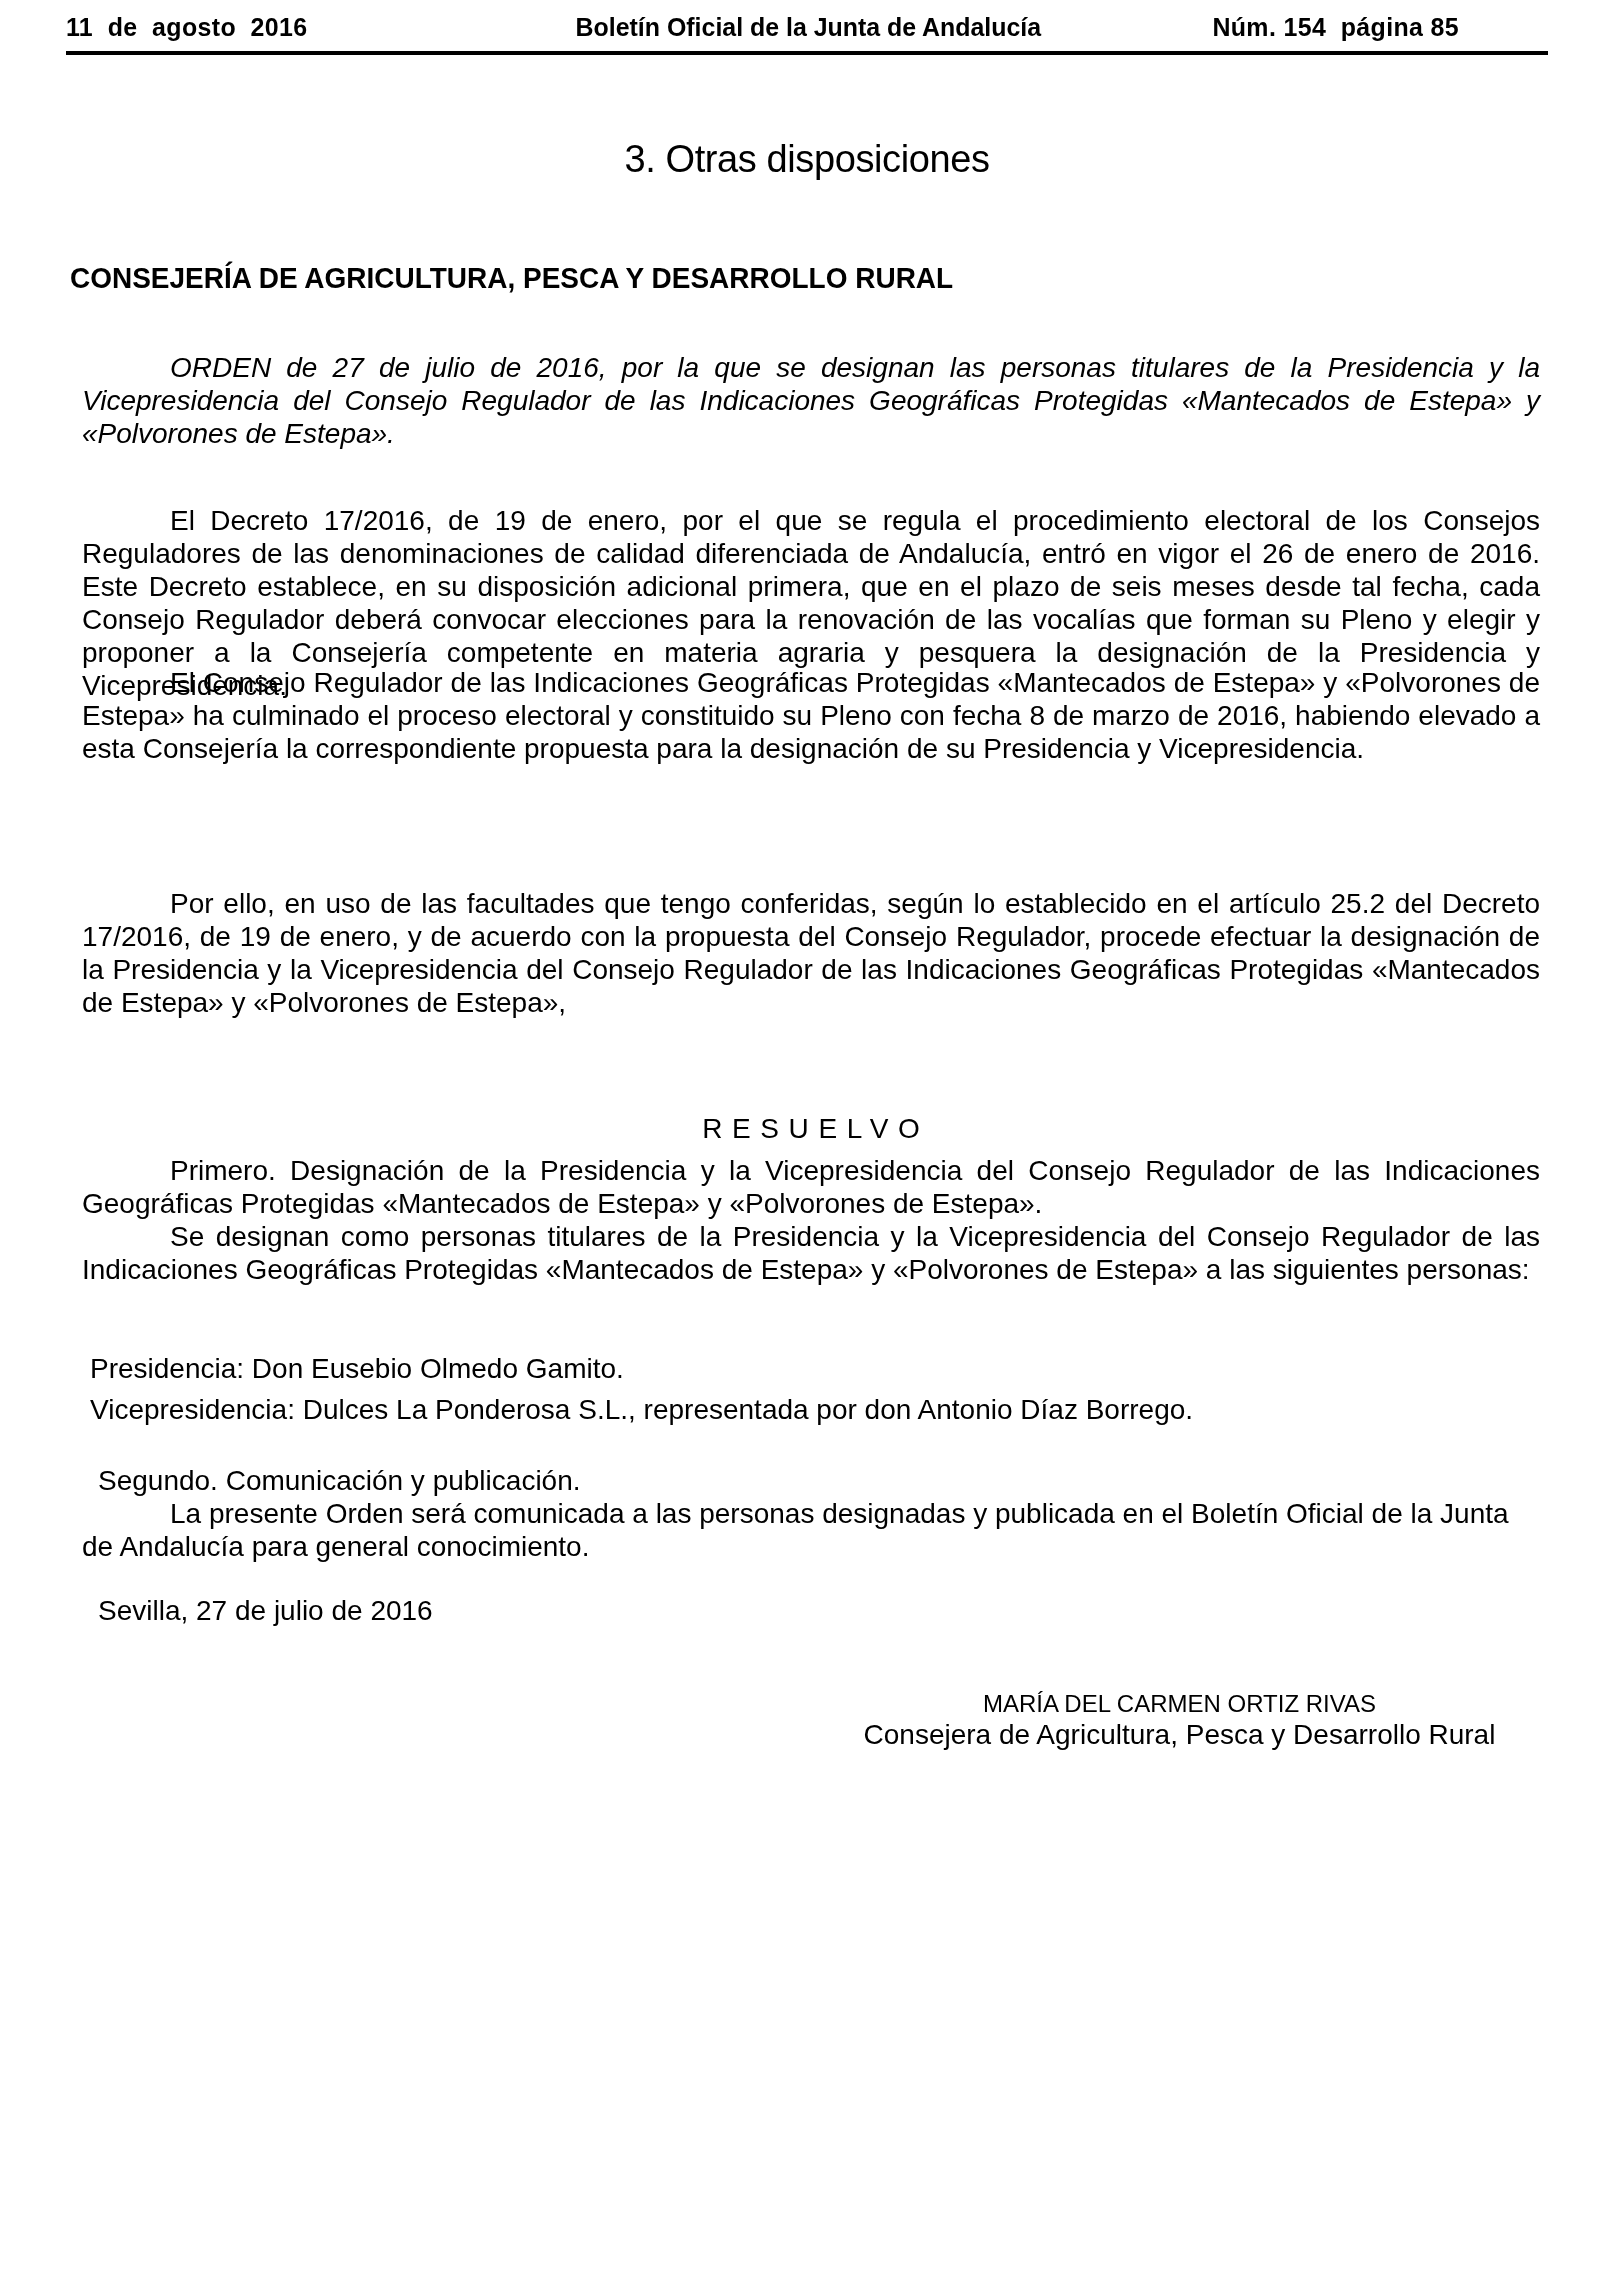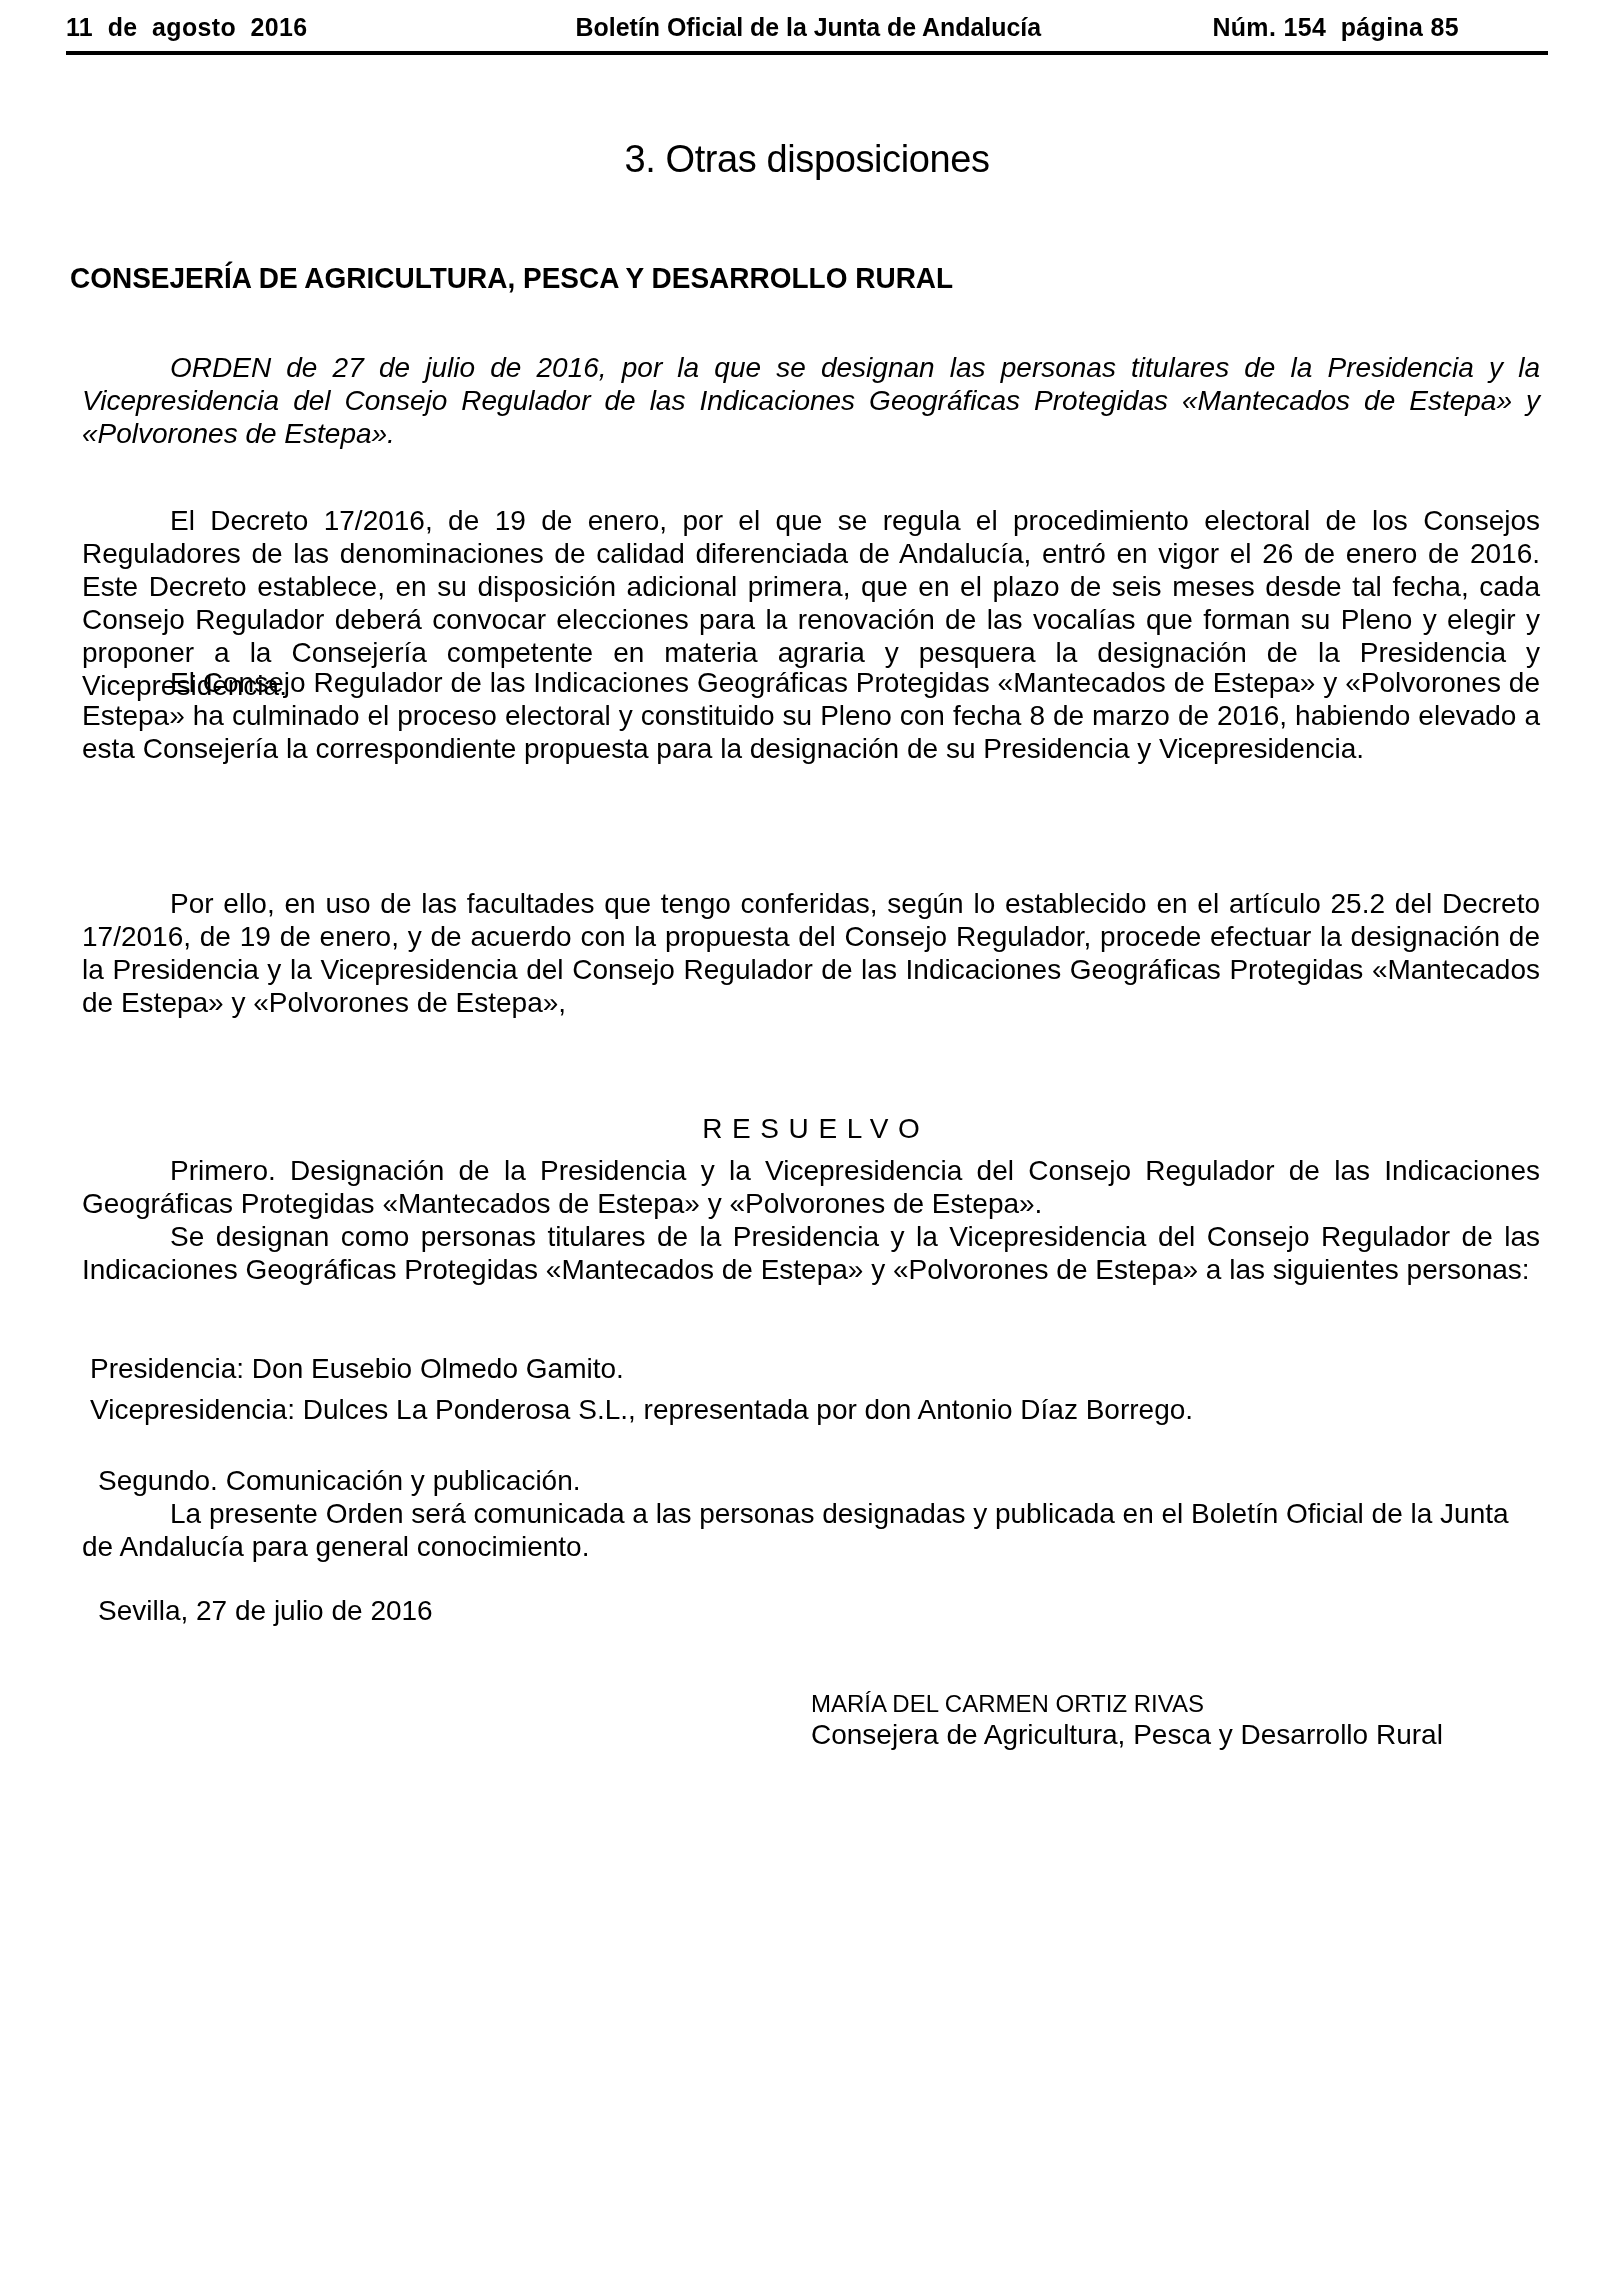--- a/index.html
+++ b/index.html
@@ -135,21 +135,21 @@
   .names-block p.name-line { text-indent: 0; margin-left: 16px; }
   .segundo-block p { text-indent: 16px; }
   .sevilla-block p { text-indent: 16px; }
 
   
   .signature {
     position: absolute;
     left: 811px;
     top: 1688px;
     width: 737px;
-    text-align: left;
+    text-align: center;
     font-stretch: condensed;
   }
   .signature .sig-name {
     font-size: 24px;
     line-height: 31px;
     letter-spacing: 0px;
   }
   .signature .sig-role {
     font-size: 28px;
     line-height: 31px;

